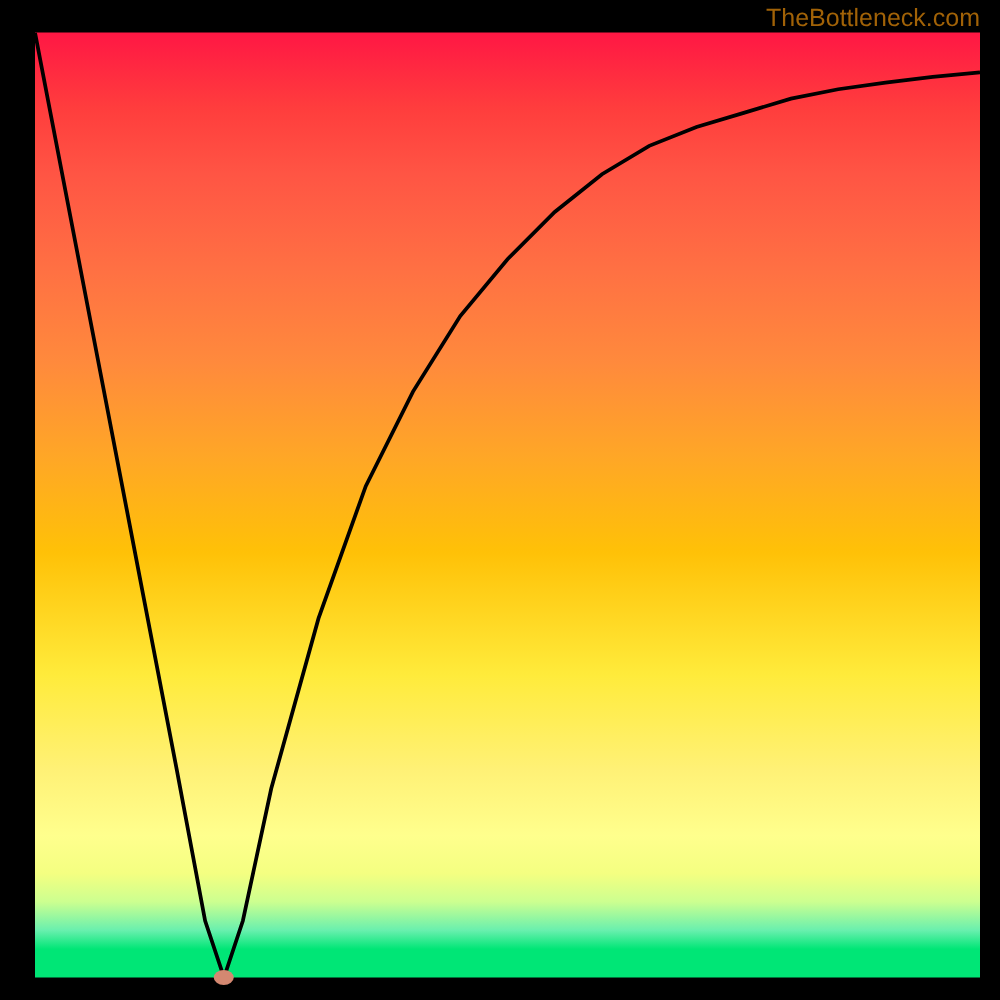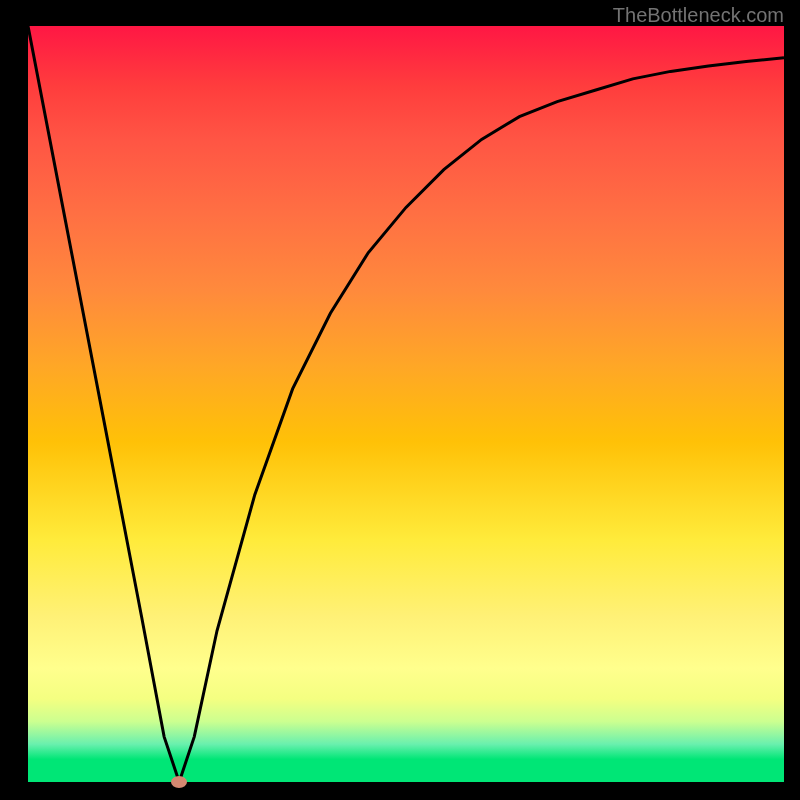--- a/index.html
+++ b/index.html
@@ -30,21 +30,21 @@
         #ccff90 92%,
         #69f0ae 95%,
         #00e676 97%,
         #00e676 100%
       );
     }
     .attribution {
       position: absolute;
       top: 4px;
       right: 16px;
-      color: #737373;
+      color: #a16207;
       font-family: Arial, sans-serif;
       font-size: 20px;
       z-index: 10;
       margin-left: 40px;
     }
     svg.curve {
       position: absolute;
       left: 28px;
       top: 26px;
       width: 756px;

